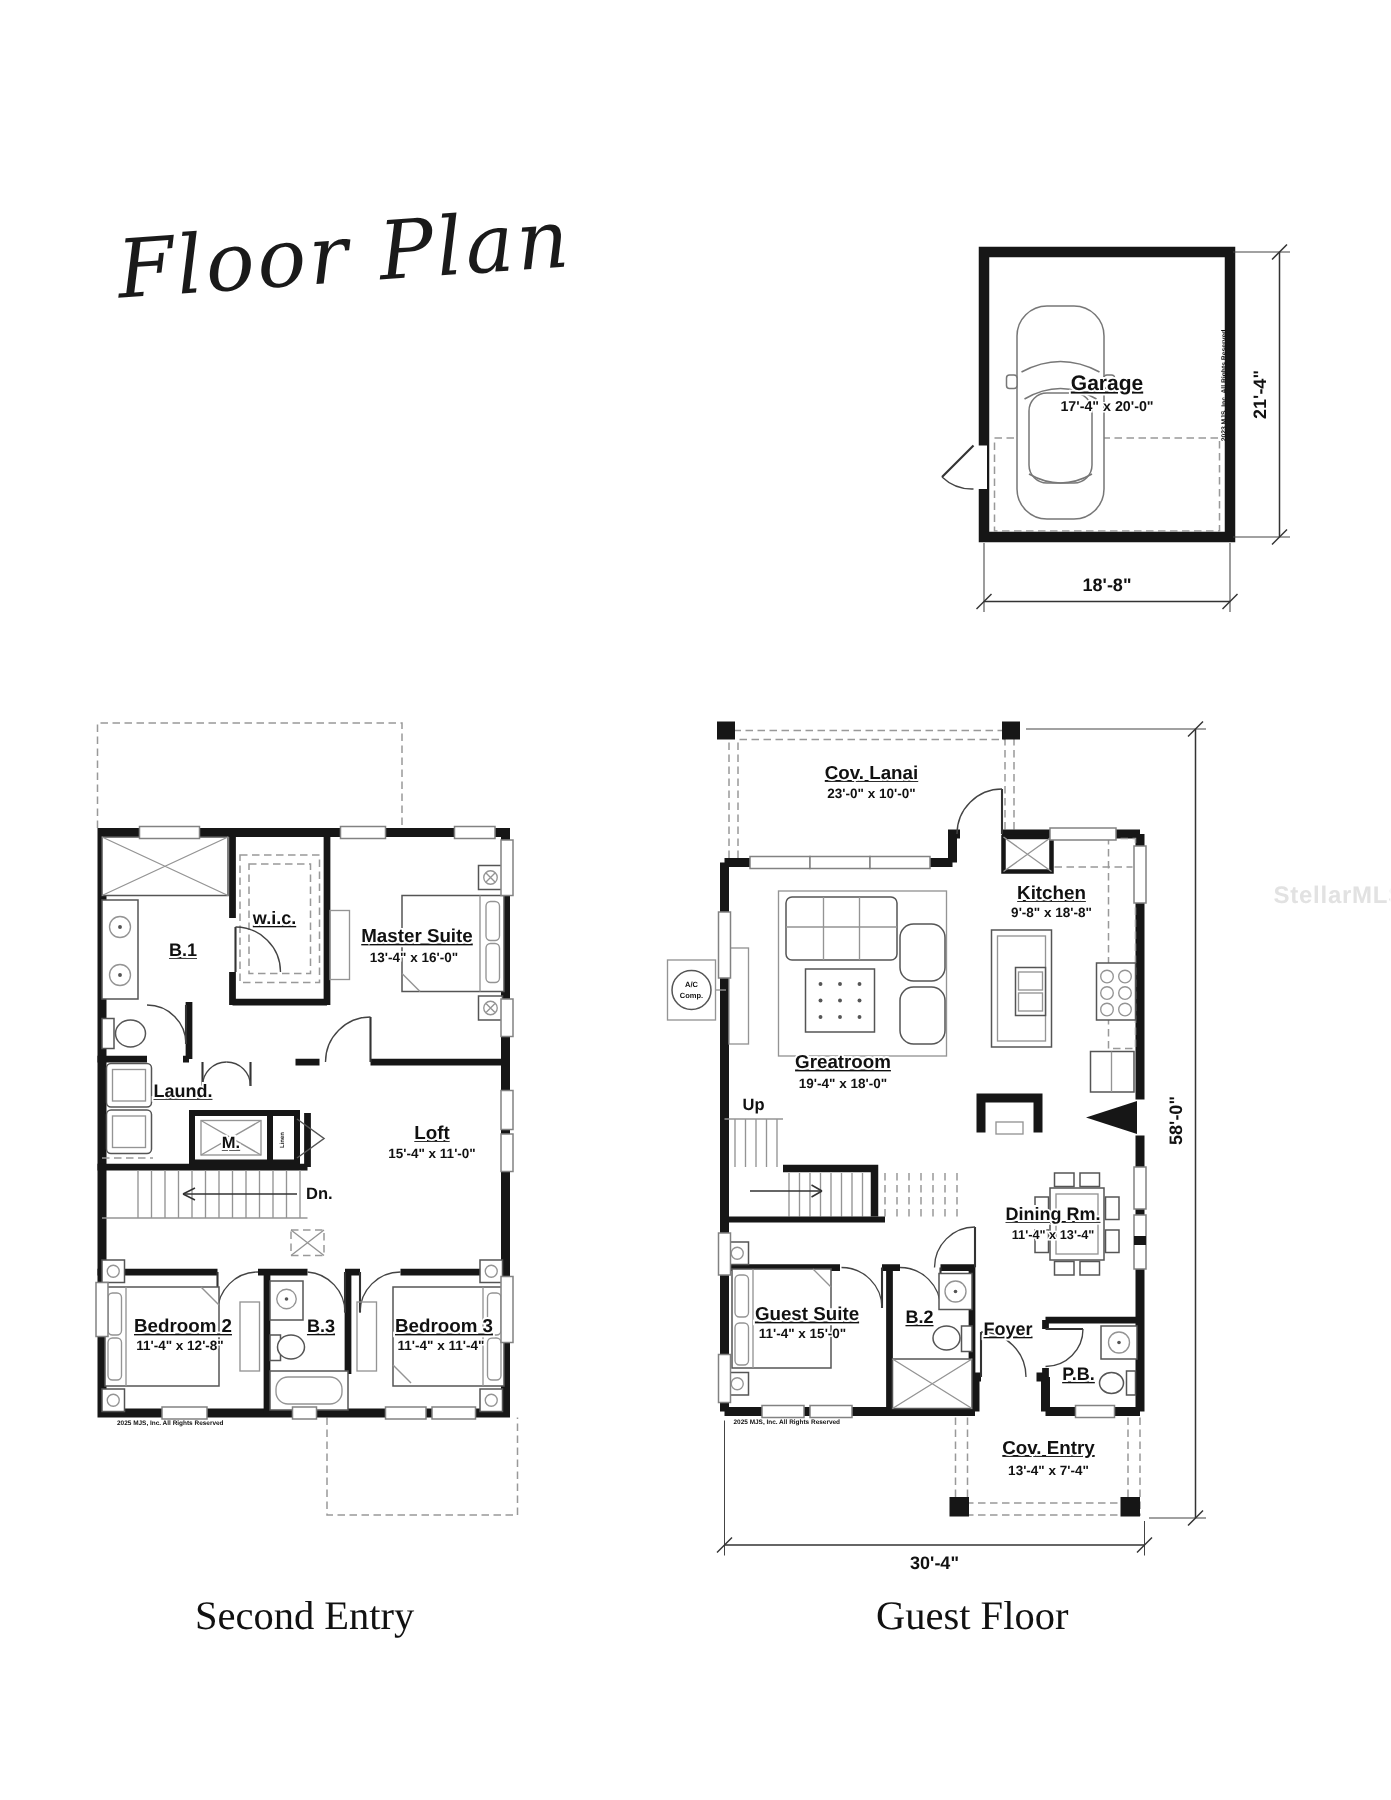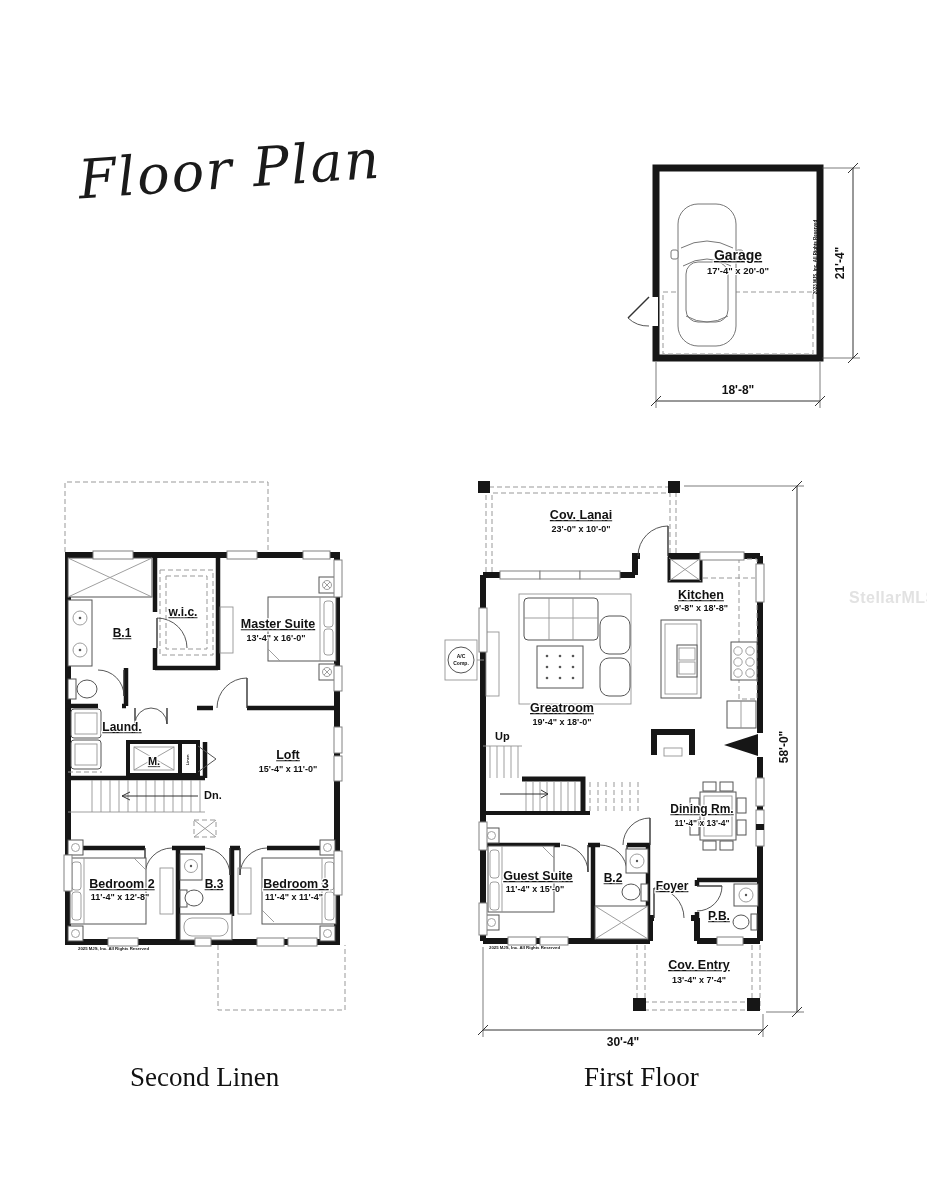--- a/index.html
+++ b/index.html
@@ -469,16 +469,16 @@
     <g>
       <line class="ext" x1="483" y1="947" x2="483" y2="1037"></line>
       <line class="ext" x1="763" y1="1014" x2="763" y2="1037"></line>
       <line class="dim" x1="483" y1="1030" x2="763" y2="1030"></line>
       <line class="dim" x1="478" y1="1035" x2="488" y2="1025"></line>
       <line class="dim" x1="758" y1="1035" x2="768" y2="1025"></line>
       <text class="nb" x="623" y="1046" font-size="12" text-anchor="middle">30'-4"</text>
     </g>
   </svg>
 
-  <div class="floor-label" style="left:130px;top:1062px">Second Linen</div>
-  <div class="floor-label" style="left:584px;top:1062px">First Floor</div>
+  <div class="floor-label" style="left:130px;top:1062px">Second Entry</div>
+  <div class="floor-label" style="left:584px;top:1062px">Guest Floor</div>
 
 </div>
 
 </body></html>

